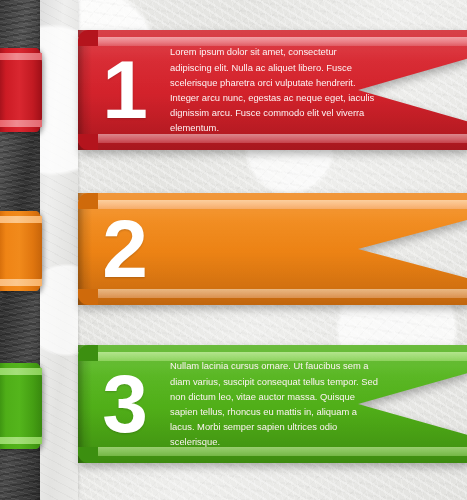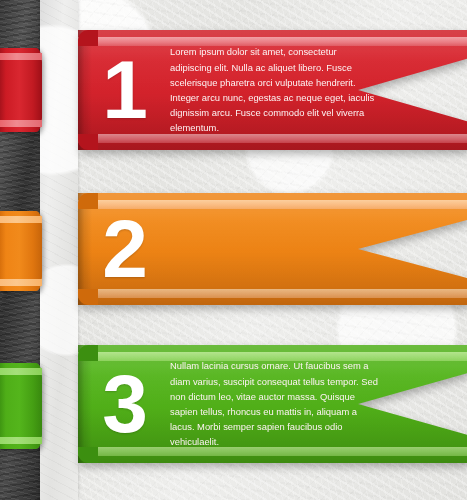--- a/index.html
+++ b/index.html
@@ -253,18 +253,18 @@
         <div class="body-fill"></div>
         <div class="band top"></div>
         <div class="band bottom"></div>
         <div class="sheen"></div>
         <div class="crease"></div>
         <div class="fold-top"></div>
         <div class="fold-bottom"></div>
       </div>
       <div class="content">
         <div class="numeral">3</div>
-        <div class="blurb">Nullam lacinia cursus ornare. Ut faucibus sem a diam varius, suscipit consequat tellus tempor. Sed non dictum leo, vitae auctor massa. Quisque sapien tellus, rhoncus eu mattis in, aliquam a lacus. Morbi semper sapien faucibus odio vehiculaelit.</div>
+        <div class="blurb">Nullam lacinia cursus ornare. Ut faucibus sem a diam varius, suscipit consequat tellus tempor. Sed non dictum leo, vitae auctor massa. Quisque sapien tellus, rhoncus eu mattis in, aliquam a lacus. Morbi semper sapien ultrices odio scelerisque.</div>
       </div>
     </div>
   </div>
 
 </div>
 
 </body></html>

